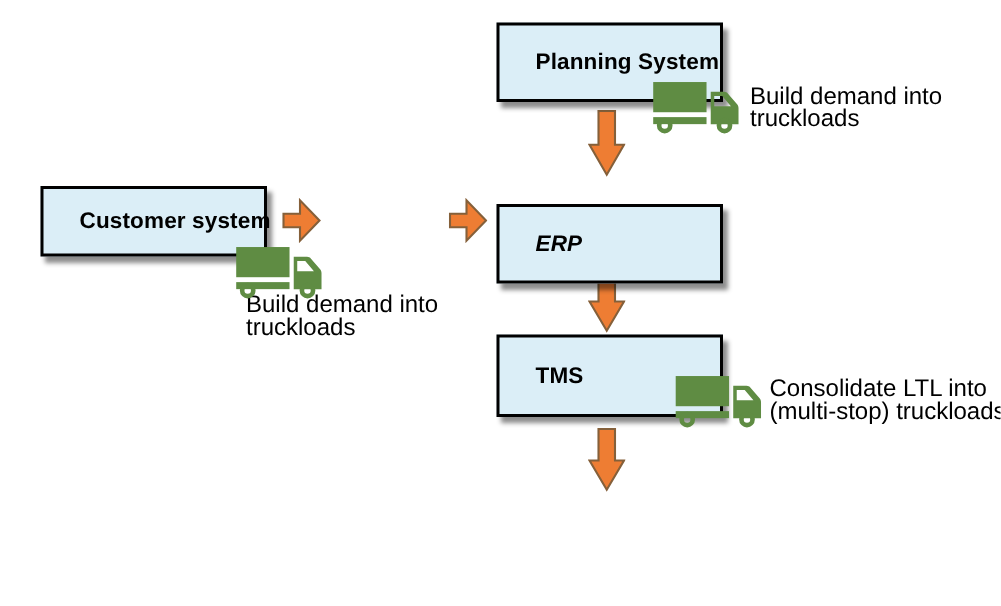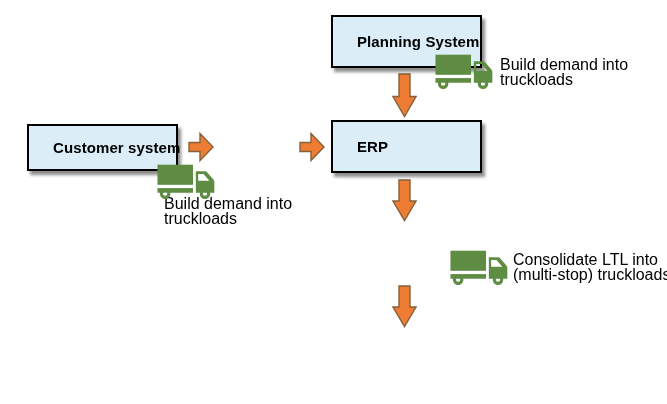--- a/index.html
+++ b/index.html
@@ -44,24 +44,27 @@
 <div class="canvas">
 
   <div class="node" style="left:331px;top:15px;width:151px;height:53px;">
     <span>Planning System</span>
   </div>
 
   <div class="node" style="left:27px;top:124px;width:151px;height:47px;">
     <span>Customer system</span>
   </div>
 
-  <div class="node" style="left:331px;top:120px;width:151px;height:53px;">
+  <div class="node" style="left:331px;top:136px;width:151px;height:53px;font-style:italic;">
     <span>ERP</span>
   </div>
 
+  <div class="node" style="left:331px;top:223px;width:151px;height:55px;">
+    <span>TMS</span>
+  </div>
 
 
   <div class="arrow-wrap" style="left:392px;top:73px;">
     <svg width="25" height="45" viewBox="0 0 25 45">
       <path class="arrow-shape" d="M7 1 H18 V23.5 H24 L12.5 43.5 L1 23.5 H7 Z"></path>
     </svg>
   </div>
   <div class="arrow-wrap" style="left:392px;top:179px;">
     <svg width="25" height="43" viewBox="0 0 25 43">
       <path class="arrow-shape" d="M7 1 H18 V22 H24 L12.5 41.5 L1 22 H7 Z"></path>

